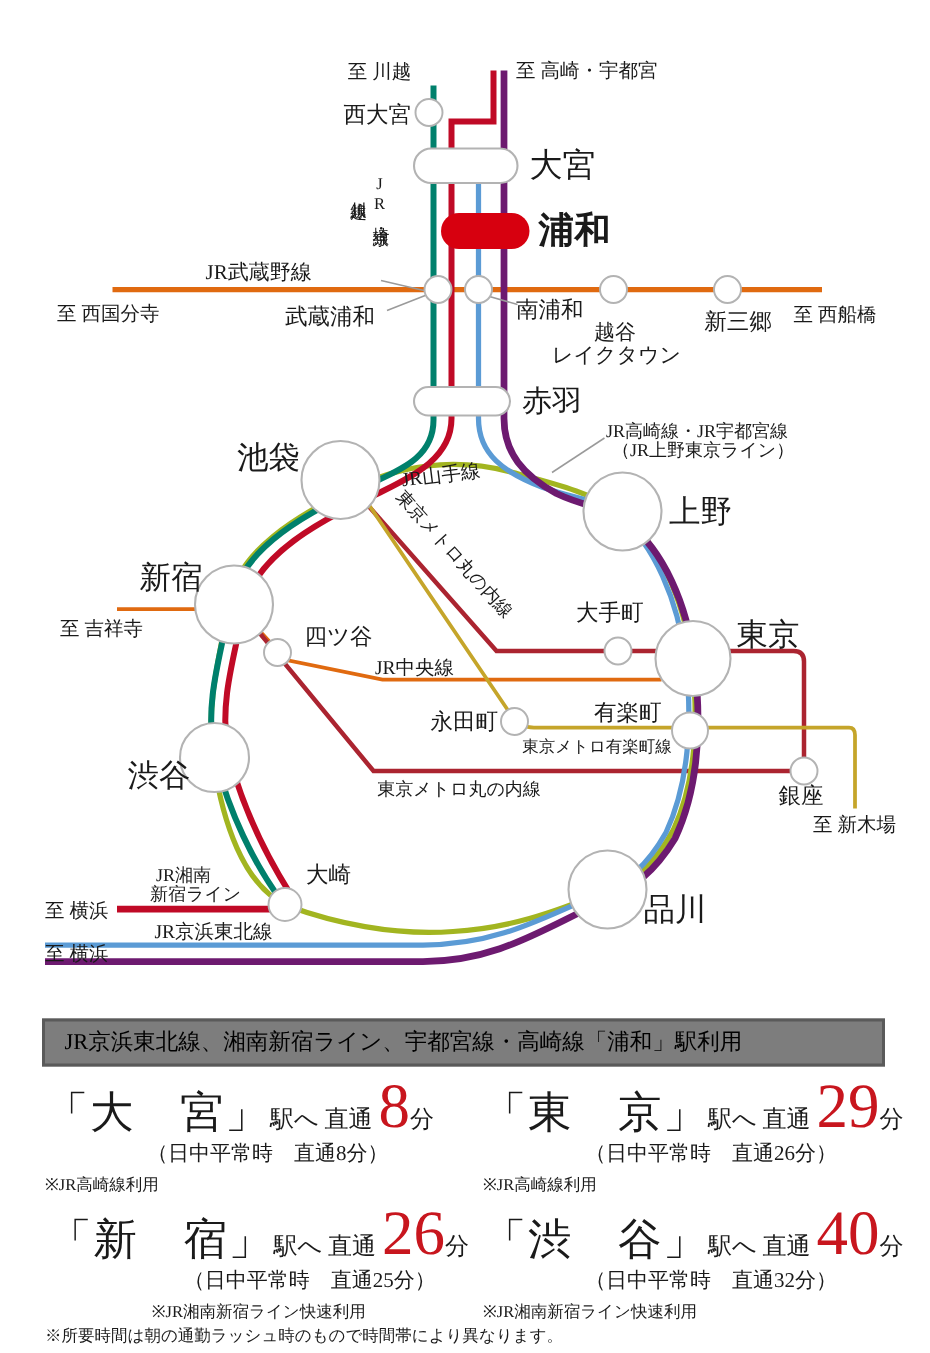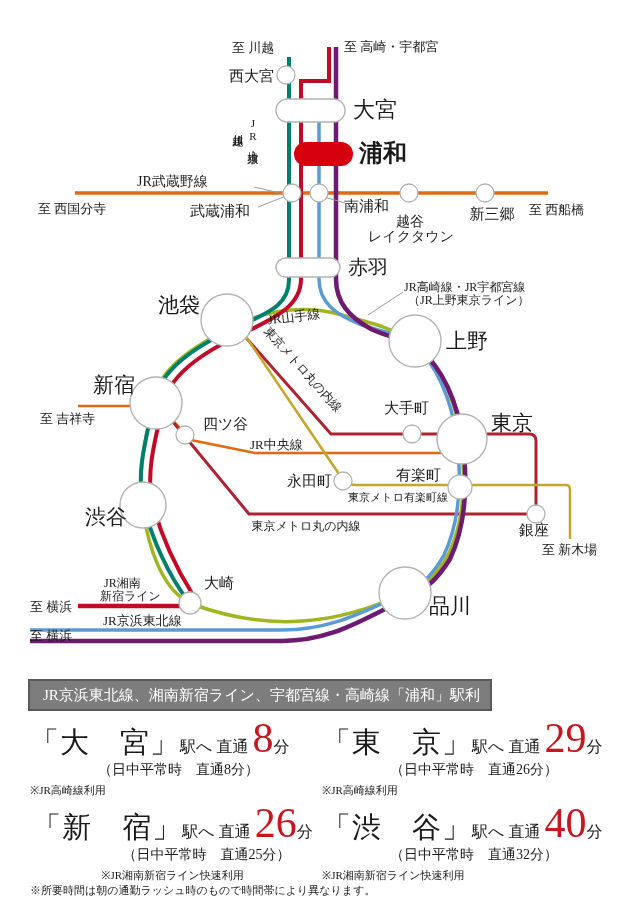--- a/index.html
+++ b/index.html
@@ -2,23 +2,23 @@
 <html><head>
 <meta charset="utf-8">
 <style>
   html,body{margin:0;padding:0;background:#fff;}
   body{width:620px;height:902px;position:relative;overflow:hidden;
        font-family:"Liberation Serif","DejaVu Serif",serif;color:#1a1a1a;}
   #stage{position:absolute;left:0;top:3px;width:620px;height:902px;}
   svg text{font-family:"Liberation Serif","DejaVu Serif",serif;fill:#1a1a1a;}
   .vlabel{position:absolute;writing-mode:vertical-rl;text-orientation:upright;
           font-size:11px;letter-spacing:1px;line-height:13px;color:#1a1a1a;}
-  .info-bar{position:absolute;left:28px;top:676px;width:464px;height:32px;
+  .info-bar{position:absolute;left:28px;top:676px;width:562px;height:32px;
             background:#7d7d7d;border:2px solid #5a5a5a;box-sizing:border-box;
-            color:#ffffff;font-size:15px;line-height:28px;padding-left:13px;}
+            color:#000000;font-size:15px;line-height:28px;padding-left:13px;}
   .route{position:absolute;width:285px;}
   .r1{white-space:nowrap;}
   .sta{font-size:29px;letter-spacing:1px;}
   .mid{font-size:16px;}
   .num{font-size:42px;color:#c8161e;line-height:1;}
   .r2{font-size:14px;padding-left:68px;margin-top:-2px;white-space:nowrap;}
   .r3{font-size:11px;margin-top:3px;}
   .footer-note{position:absolute;left:30px;top:880px;font-size:11px;}
 </style>
 </head>

